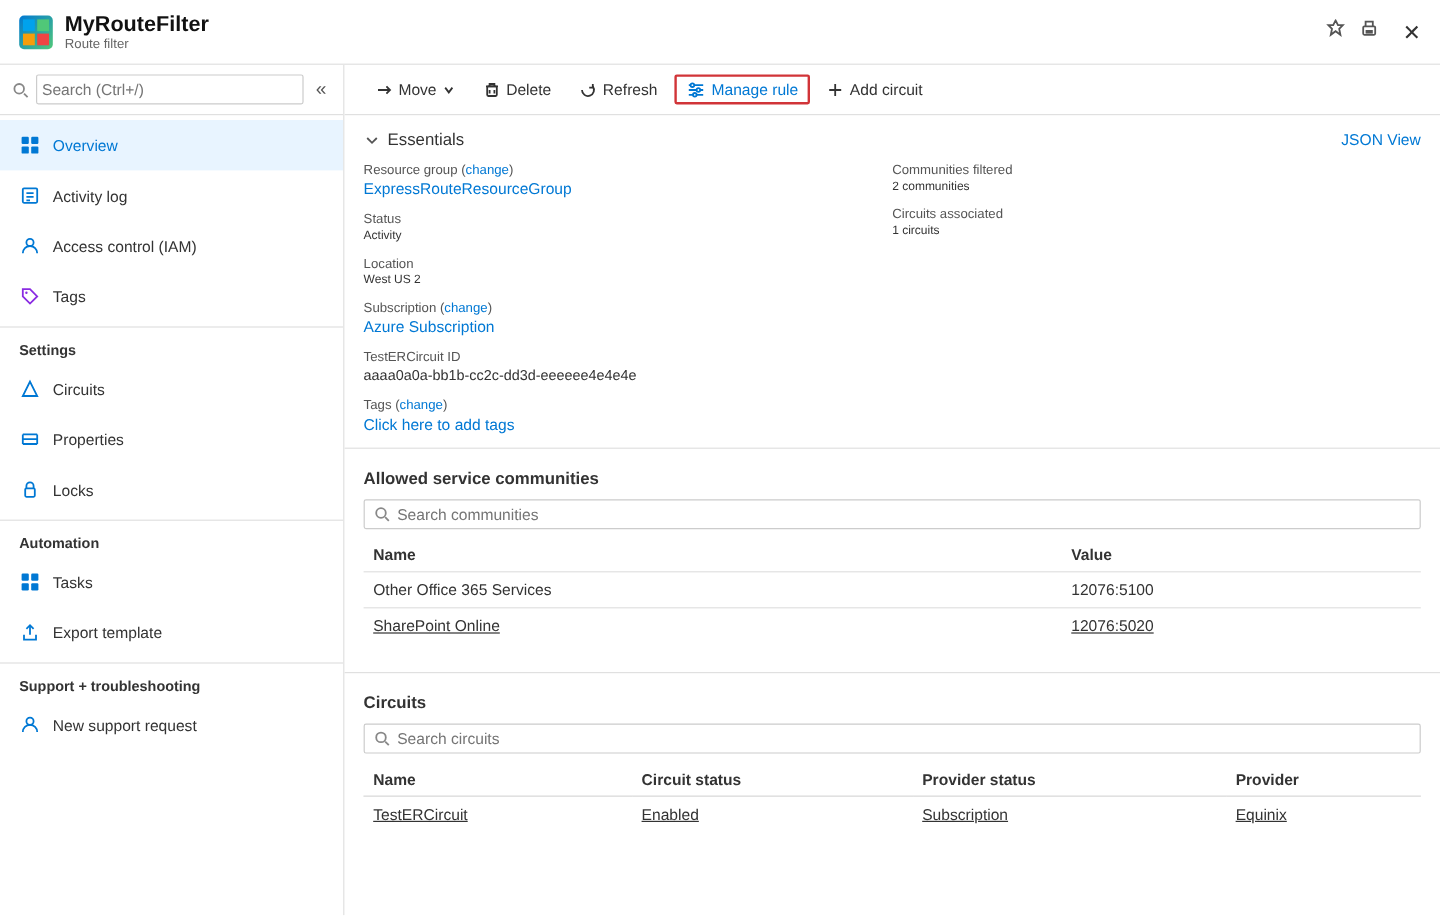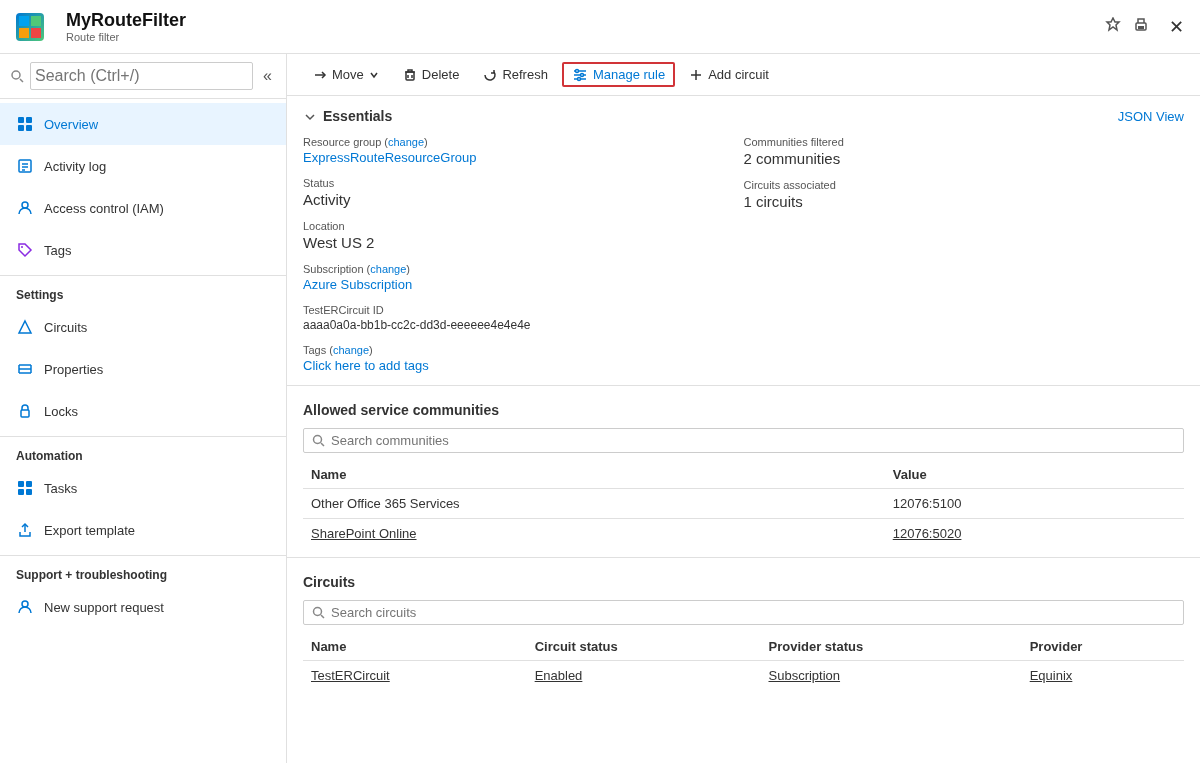--- a/index.html
+++ b/index.html
@@ -1,65 +1,65 @@
 <!DOCTYPE html>
 <html><head>
   <meta charset="utf-8">
   <style>
     * { box-sizing: border-box; margin: 0; padding: 0; }
     body { font-family: 'Segoe UI', Arial, sans-serif; font-size: 13px; color: #333; background: #fff; display: flex; flex-direction: column; height: 763px; overflow: hidden; }
 
     
-    .top-bar { display: flex; align-items: center; padding: 10px 16px; border-bottom: 1px solid #e0e0e0; gap: 22px; }
+    .top-bar { display: flex; align-items: center; padding: 10px 16px; border-bottom: 1px solid #e0e0e0; gap: 10px; }
     .app-icon { width: 28px; height: 28px; background: linear-gradient(135deg, #0078d4, #50c878); border-radius: 4px; display: flex; align-items: center; justify-content: center; color: white; font-size: 14px; font-weight: bold; flex-shrink: 0; }
     .app-title-area { display: flex; flex-direction: column; flex: 1; }
     .app-title { font-size: 18px; font-weight: 600; color: #111; }
     .app-subtitle { font-size: 11px; color: #666; }
     .top-bar-actions { display: flex; gap: 12px; align-items: center; }
     .top-bar-icon { cursor: pointer; color: #555; font-size: 16px; }
     .close-btn { color: #333; font-size: 18px; cursor: pointer; margin-left: 8px; }
 
     
     .main-layout { display: flex; flex: 1; overflow: hidden; }
 
     
     .sidebar { width: 287px; border-right: 1px solid #e0e0e0; display: flex; flex-direction: column; overflow-y: auto; flex-shrink: 0; }
     .search-bar { padding: 8px 10px; border-bottom: 1px solid #e0e0e0; display: flex; align-items: center; gap: 6px; }
-    .search-input { border: 1px solid #ccc; border-radius: 2px; padding: 4px 4px; font-size: 16px; flex: 1; color: #333; }
+    .search-input { border: 1px solid #ccc; border-radius: 2px; padding: 4px 4px; font-size: 13px; flex: 1; color: #333; }
     .collapse-btn { cursor: pointer; color: #555; font-size: 16px; padding: 0 4px; }
 
     .sidebar-nav { padding: 4px 0; }
     .nav-item { display: flex; align-items: center; gap: 10px; padding: 12px 16px; cursor: pointer; color: #333; font-size: 13px; }
     .nav-item.active { background: #e8f4ff; color: #0078d4; }
     .nav-icon { width: 18px; height: 18px; display: flex; align-items: center; justify-content: center; flex-shrink: 0; }
 
     .nav-section { padding: 12px 16px 4px; font-size: 12px; font-weight: 600; color: #333; border-top: 1px solid #e0e0e0; margin-top: 4px; }
 
     
     .content { flex: 1; overflow-y: auto; display: flex; flex-direction: column; }
 
     
     .toolbar { display: flex; align-items: center; padding: 8px 16px; gap: 4px; border-bottom: 1px solid #e0e0e0; flex-shrink: 0; }
     .toolbar-btn { display: flex; align-items: center; gap: 5px; padding: 5px 10px; border: none; background: none; cursor: pointer; font-size: 13px; color: #333; border-radius: 2px; }
     .toolbar-btn.highlighted { border: 2px solid #d13438; padding: 3px 8px; }
 
     
     .essentials-section { padding: 12px 16px; border-bottom: 1px solid #e0e0e0; }
     .essentials-header { display: flex; justify-content: space-between; align-items: center; margin-bottom: 12px; }
-    .essentials-title { font-size: 14px; font-weight: 700; display: flex; align-items: flex-end; gap: 6px; }
+    .essentials-title { font-size: 14px; font-weight: 400; display: flex; align-items: flex-end; gap: 6px; }
     .json-view-link { color: #0078d4; cursor: pointer; font-size: 13px; }
     .essentials-grid { display: grid; grid-template-columns: 1fr 1fr; gap: 0; }
     .essentials-col { display: flex; flex-direction: column; gap: 12px; }
     .essentials-item { display: flex; flex-direction: column; gap: 2px; }
     .essentials-label { font-size: 11px; color: #555; }
-    .essentials-value { font-size: 15px; color: #333; }
+    .essentials-value { font-size: 10px; color: #333; }
     .essentials-link { color: #0078d4; cursor: pointer; text-decoration: none; }
 
     
-    .communities-section { padding: 16px 16px 9px; border-bottom: 1px solid #e0e0e0; }
+    .communities-section { padding: 16px 16px 24px; border-bottom: 1px solid #e0e0e0; }
     .section-title { font-size: 14px; font-weight: 600; margin-bottom: 10px; }
     .search-communities { display: flex; align-items: center; border: 1px solid #ccc; border-radius: 2px; padding: 4px 8px; gap: 6px; margin-bottom: 8px; }
     .search-communities input { border: none; outline: none; font-size: 13px; flex: 1; color: #333; }
     .table { width: 100%; border-collapse: collapse; }
     .table th { text-align: left; padding: 6px 8px; font-weight: 600; font-size: 13px; border-bottom: 1px solid #e0e0e0; }
     .table td { padding: 7px 8px; font-size: 13px; border-bottom: 1px solid #e0e0e0; }
     .table tr:last-child td { border-bottom: none; text-decoration: underline; }
 
     
     .circuits-section { padding: 16px 16px 8px; }

